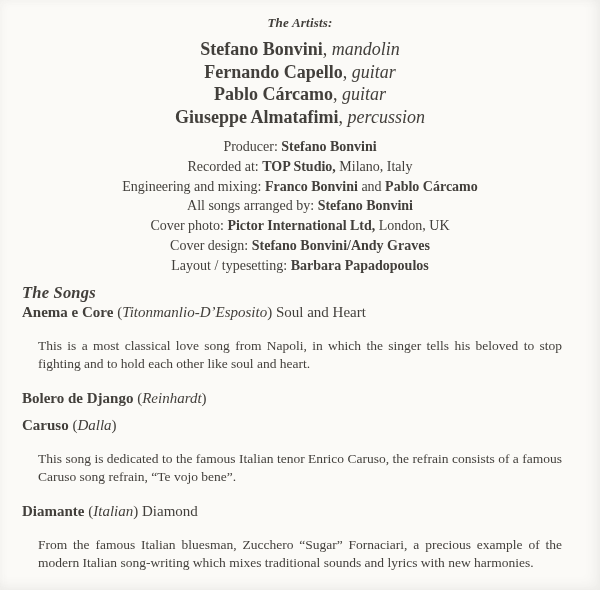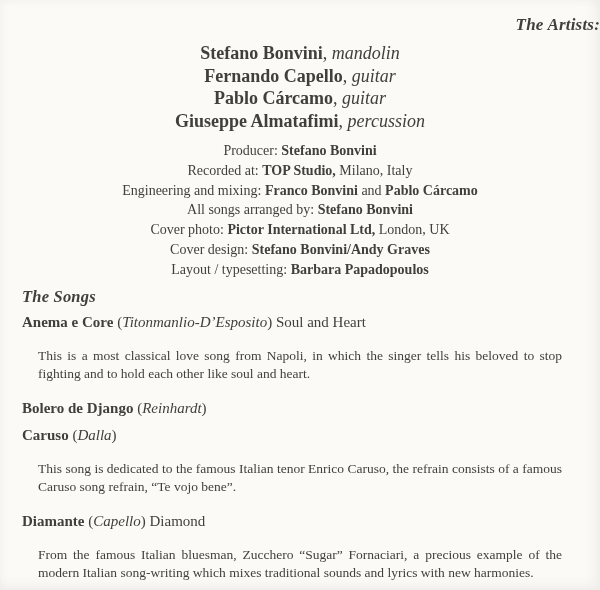--- a/index.html
+++ b/index.html
@@ -10,39 +10,37 @@
     height: 590px;
     margin: 0 auto;
     background: #fbfaf7;
     color: #423f3b;
     font-family: "Liberation Serif", serif;
     overflow: hidden;
     box-shadow: inset -5px -4px 12px rgba(90,85,80,0.07), inset 2px 2px 8px rgba(90,85,80,0.03);
   }
   .center-block { text-align: center; padding-top: 15px; }
   .h-artists {
-    font-size: 17px;
+    font-size: 13px;
     font-weight: bold;
     font-style: italic;
     margin-bottom: 7px;
     letter-spacing: 0.2px;
-    text-align: right;
   }
   .artist-line { font-size: 18px; line-height: 22.5px; }
   .artist-line .name { font-weight: bold; }
   .artist-line .instr { font-style: italic; }
   #credit-list { margin-top: 9px; }
   .credit-line { font-size: 14px; line-height: 19.8px; }
   .credit-line .b { font-weight: bold; }
   .songs { margin: 7px 22px 0 22px; }
   .h-songs {
     font-size: 16.5px;
     font-weight: bold;
     font-style: italic;
-    margin-bottom: 6px;
     letter-spacing: 0.2px;
   }
   .song { margin-bottom: 9px; }
   .song-title { font-size: 15px; line-height: 18px; }
   .song-title .t { font-weight: bold; }
   .song-title .c { font-style: italic; }
   .song-desc {
     font-size: 13.5px;
     line-height: 18px;
     text-align: justify;
@@ -79,18 +77,18 @@
           <p class="song-desc">This is a most classical love song from Napoli, in which the singer tells his beloved to stop fighting and to hold each other like soul and heart.</p>
         </div>
         <div class="song">
           <div class="song-title"><span class="t">Bolero de Django</span><span> (</span><span class="c">Reinhardt</span><span>)</span></div>
         </div>
         <div class="song">
           <div class="song-title"><span class="t">Caruso</span><span> (</span><span class="c">Dalla</span><span>)</span></div>
           <p class="song-desc">This song is dedicated to the famous Italian tenor Enrico Caruso, the refrain consists of a famous Caruso song refrain, “Te vojo bene”.</p>
         </div>
         <div class="song">
-          <div class="song-title"><span class="t">Diamante</span><span> (</span><span class="c">Capello</span><span>)</span><span> Diamond</span></div>
+          <div class="song-title"><span class="t">Diamante</span><span> (</span><span class="c">Italian</span><span>)</span><span> Diamond</span></div>
           <p class="song-desc">From the famous Italian bluesman, Zucchero “Sugar” Fornaciari, a precious example of the modern Italian song-writing which mixes traditional sounds and lyrics with new harmonies.</p>
         </div>
       </div>
   </div>
 </div>
 
 </body></html>

